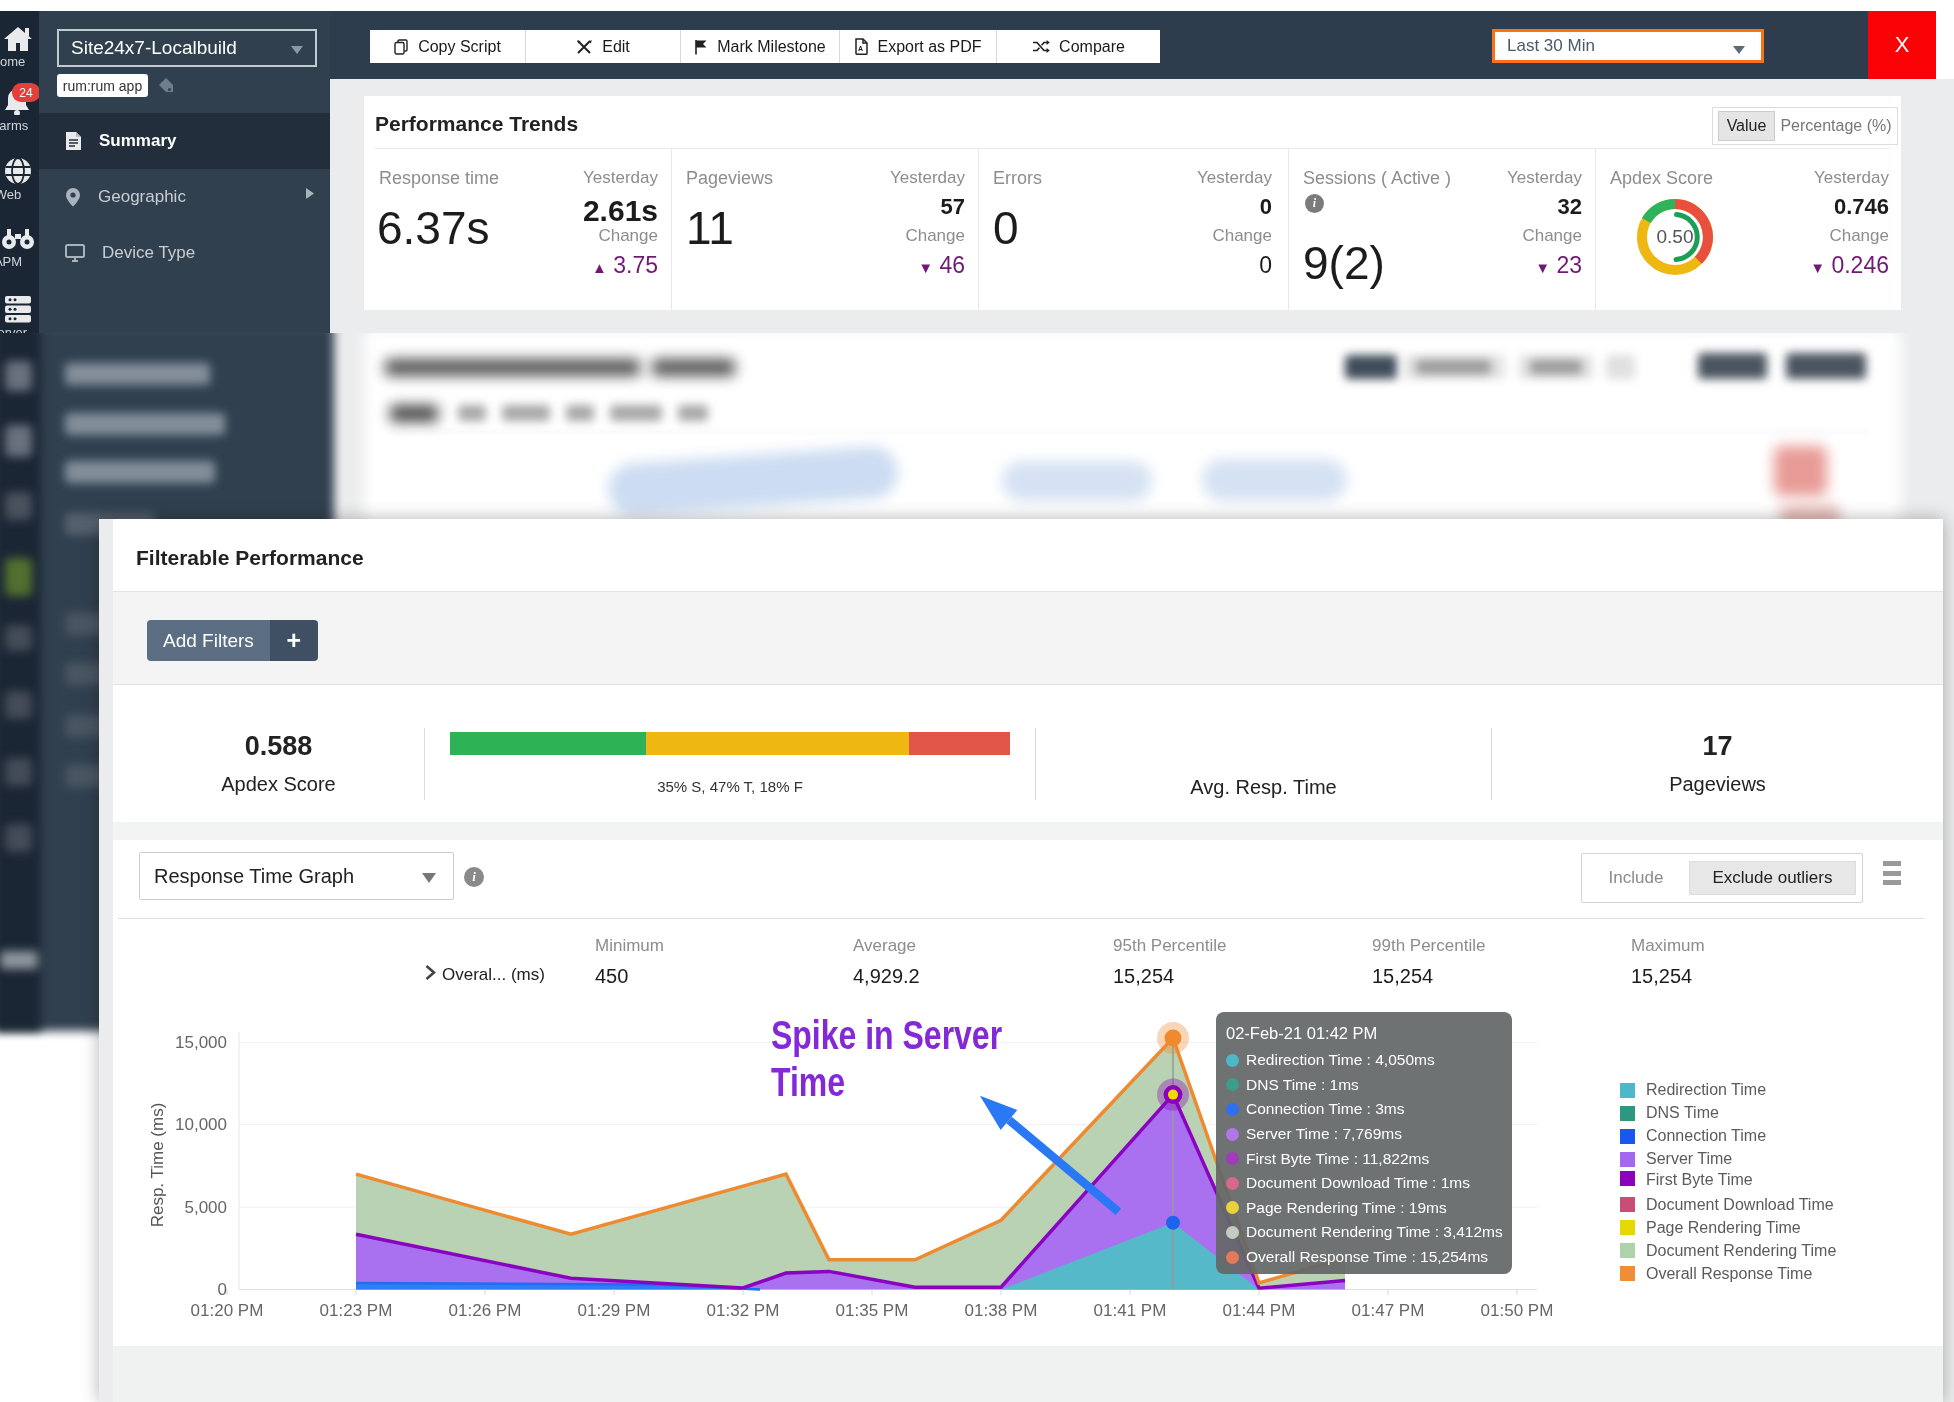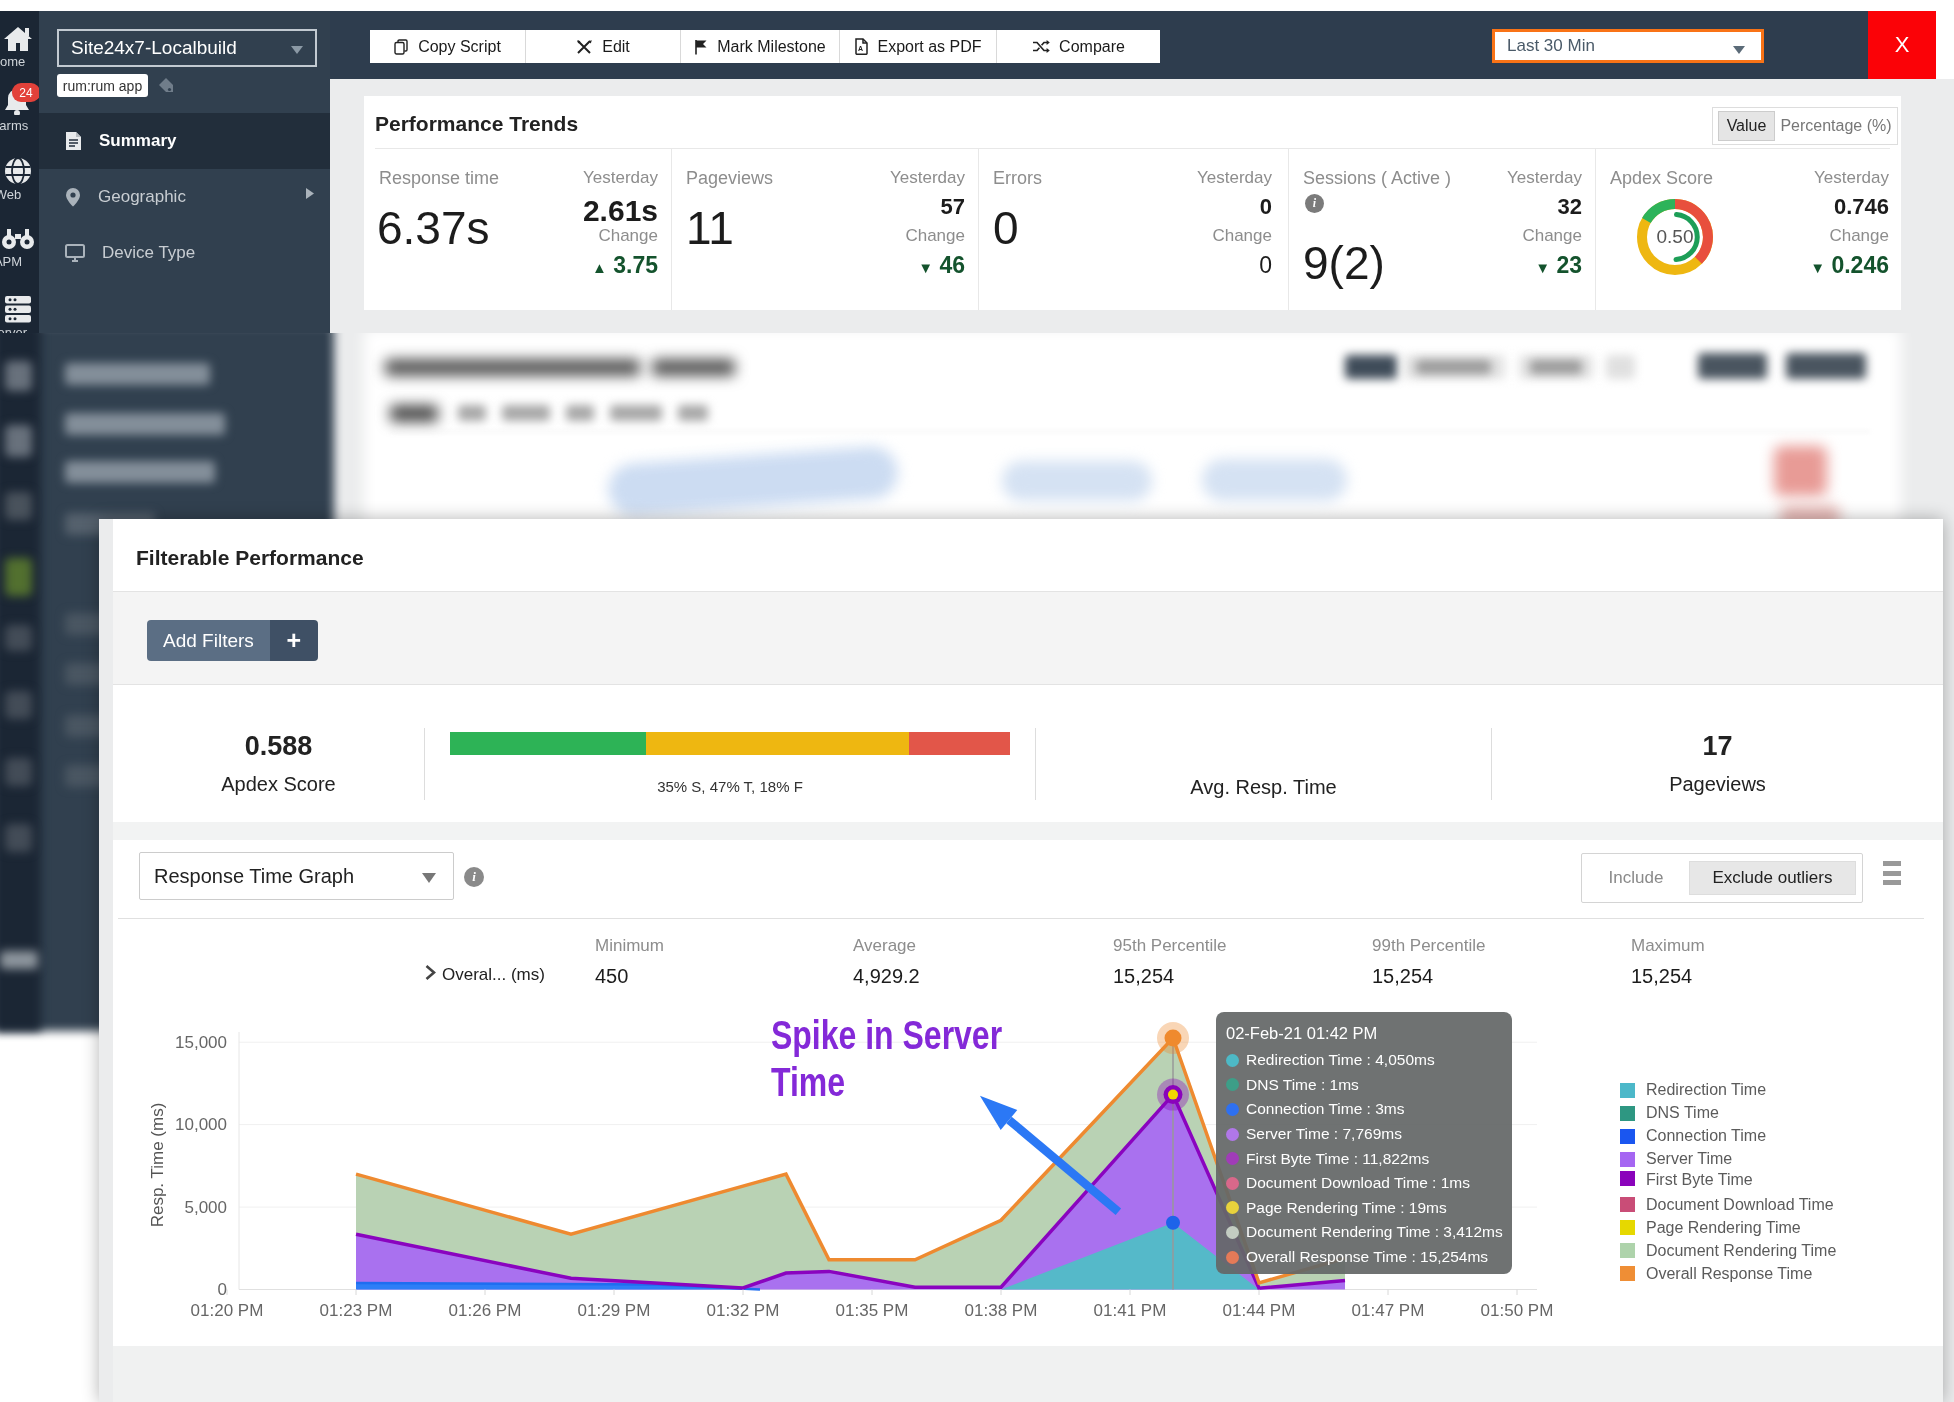--- a/index.html
+++ b/index.html
@@ -7,21 +7,21 @@
     font-family:"Liberation Sans", sans-serif; }
   .abs { position:absolute; }
   #page { position:relative; width:1954px; height:1402px; }
   .blur5 { filter: blur(5px); }
   .blur7 { filter: blur(7px); }
   .tbtn { height:33px; display:flex; align-items:center; justify-content:center; gap:9px;
     border-right:1px solid #d9d9d9; font-size:16px; color:#1a1a1a; }
   .mrow { height:56px; display:flex; align-items:center; color:#c8cdd2; font-size:17px; gap:17px;
     padding-left:26px; position:relative; }
   .gray { color:#8d8d8d; }
-  .red { color:#14532d;font-weight:bold; }
+  .red { color:#701a75; }
   .trow { font-size:15.5px; height:24.6px; display:flex; align-items:center; }
   .tdot { width:13px; height:13px; border-radius:50%; margin-right:7px; flex:0 0 13px; }
 </style>
 </head>
 <body>
 <div id="page">
 
   <div class="abs" style="left:0;top:0;width:1954px;height:11px;background:#fff;"></div>
 
   <div class="abs" style="left:330px;top:11px;width:1606px;height:68px;background:#2e3d4e;"></div>

